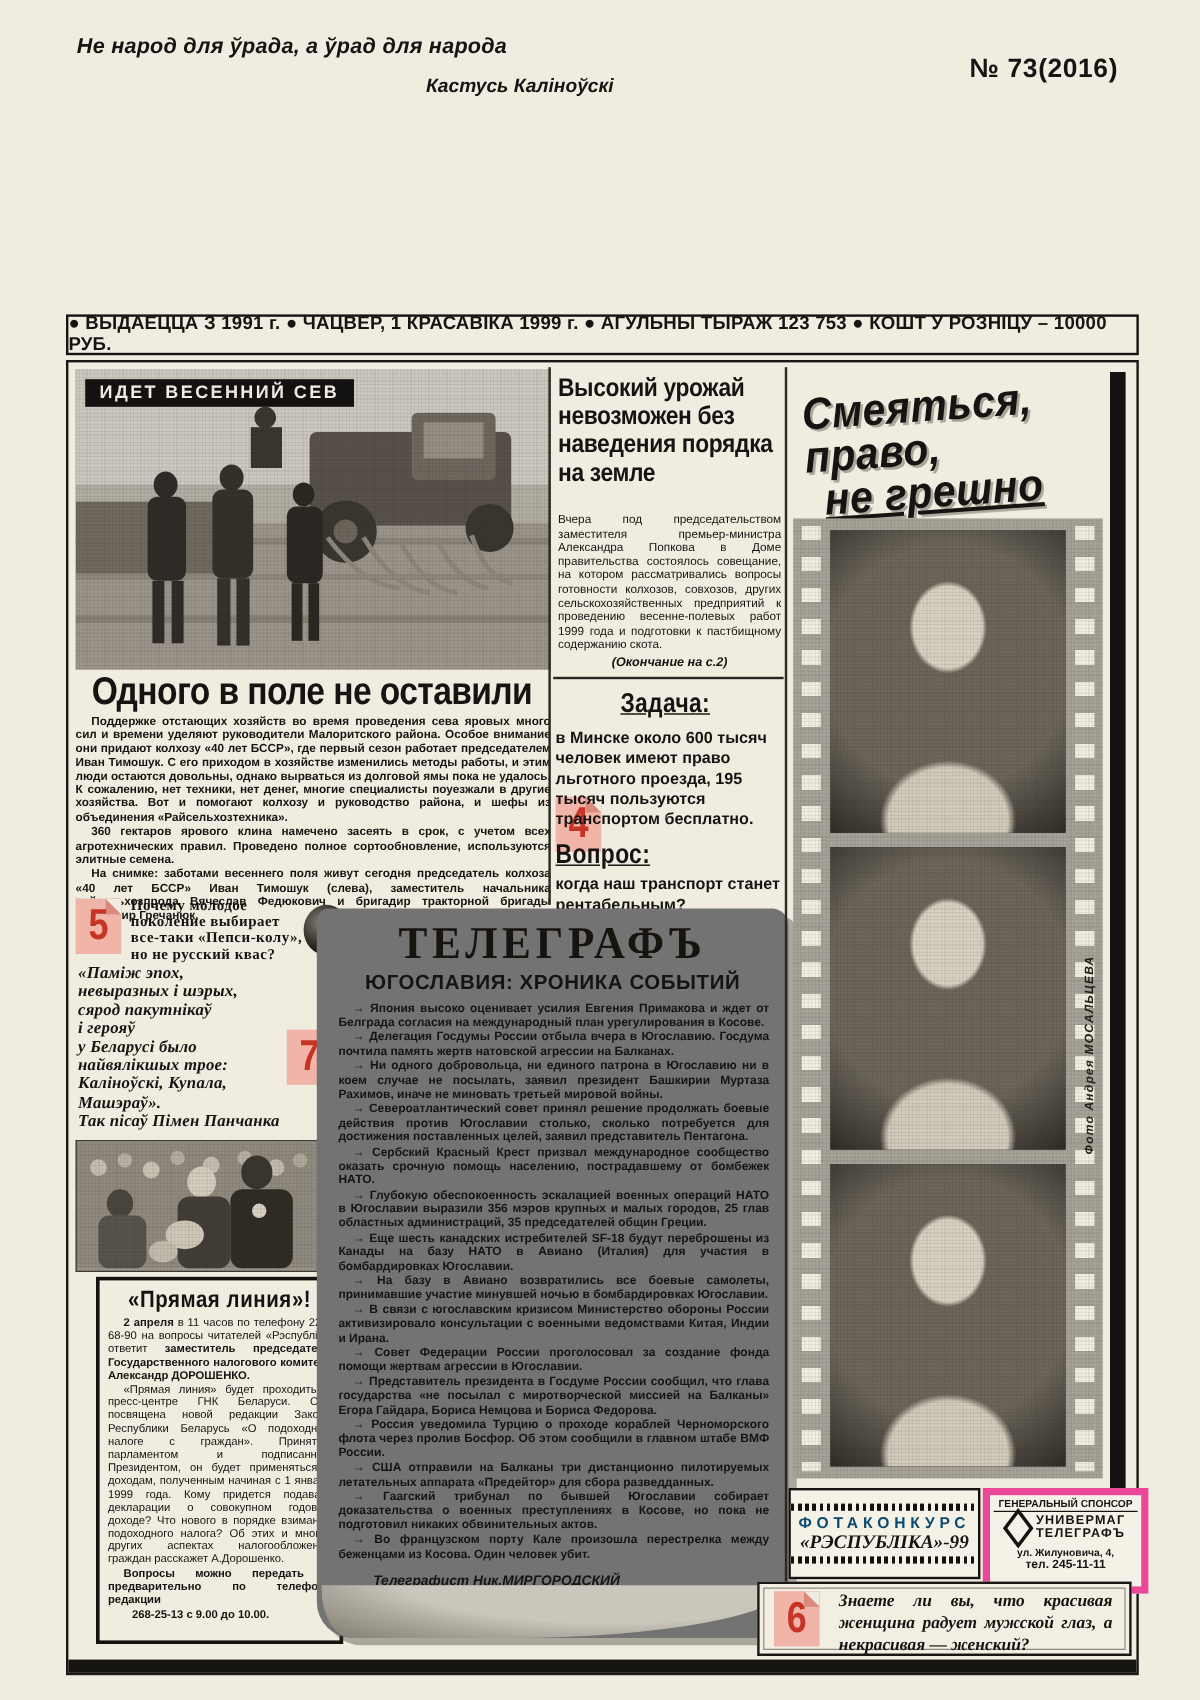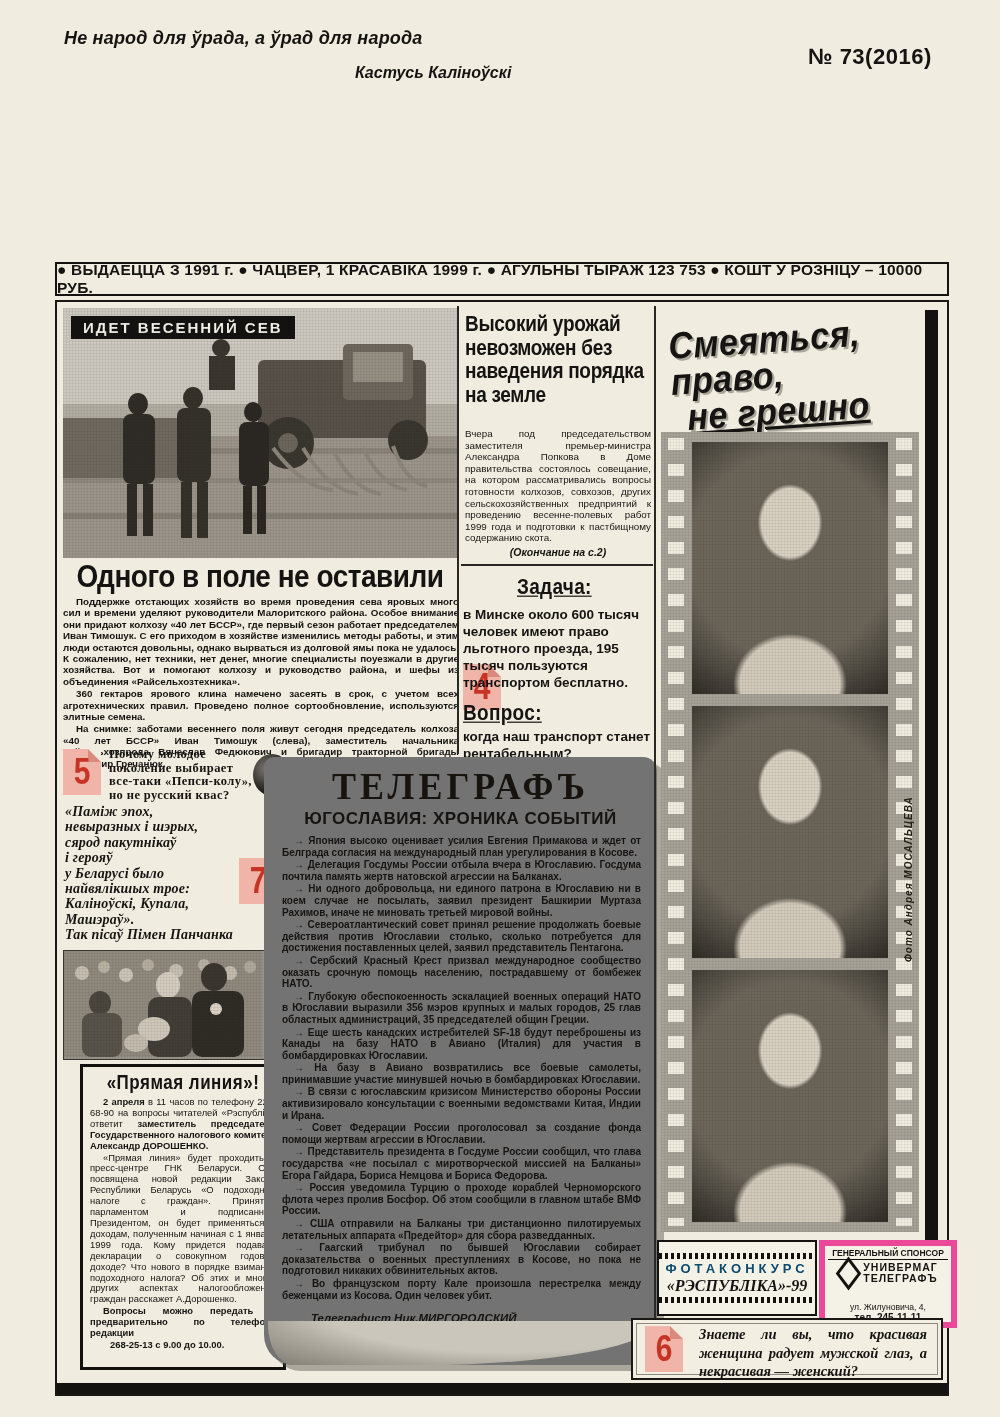--- a/index.html
+++ b/index.html
@@ -98,21 +98,21 @@
   .contest{border:2px solid #14120f;background:#f4f1e7;display:flex;flex-direction:column;align-items:center;justify-content:center;}
   .hatch{height:6px;width:100%;background:repeating-linear-gradient(90deg,#14120f 0 3px,#f4f1e7 3px 6px);}
   .contest-label{color:#0c4a6e;font-weight:bold;font-size:13px;letter-spacing:4px;margin:2px 0 1px 0;}
   .contest-name{font-family:"Liberation Serif",serif;font-weight:bold;font-style:italic;font-size:16px;margin-bottom:2px;}
 
   .sponsor{border:6px solid #ec4899;background:#f4f1e7;display:flex;flex-direction:column;align-items:center;padding:2px 3px;}
   .sponsor-top{font-size:8.5px;font-weight:bold;border-bottom:1.5px solid #14120f;width:100%;text-align:center;padding-bottom:1px;}
   .sponsor-row{display:flex;align-items:center;gap:4px;margin-top:2px;}
   .diamond{width:15px;height:15px;border:3.5px solid #14120f;transform:rotate(45deg) skew(8deg,8deg);}
   .sponsor-name{font-weight:bold;font-size:10.5px;line-height:11px;letter-spacing:1px;text-align:left;}
-  .sponsor-addr{font-size:8.6px;font-weight:normal;margin-top:18px;}
+  .sponsor-addr{font-size:8.6px;font-weight:bold;margin-top:5px;}
   .sponsor-phone{font-size:10px;font-weight:bold;}
 
   .joke{border:2px solid #1a1814;background:#f2eee2;box-shadow:inset 0 0 0 3px #f2eee2,inset 0 0 0 4px #8e8a80;}
   .joke-text{font-family:"Liberation Serif",serif;font-weight:bold;font-style:italic;font-size:14.5px;line-height:18.5px;text-align:justify;}
 </style>
 </head>
 <body>
 
 <div class="page">
 

